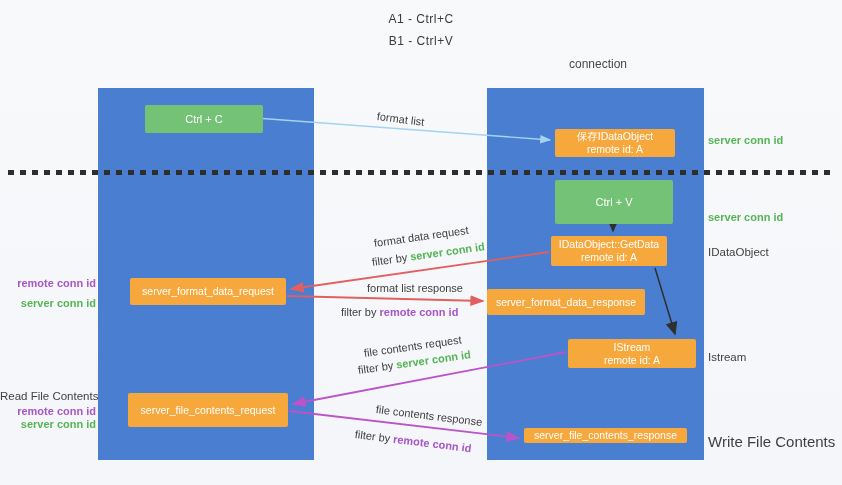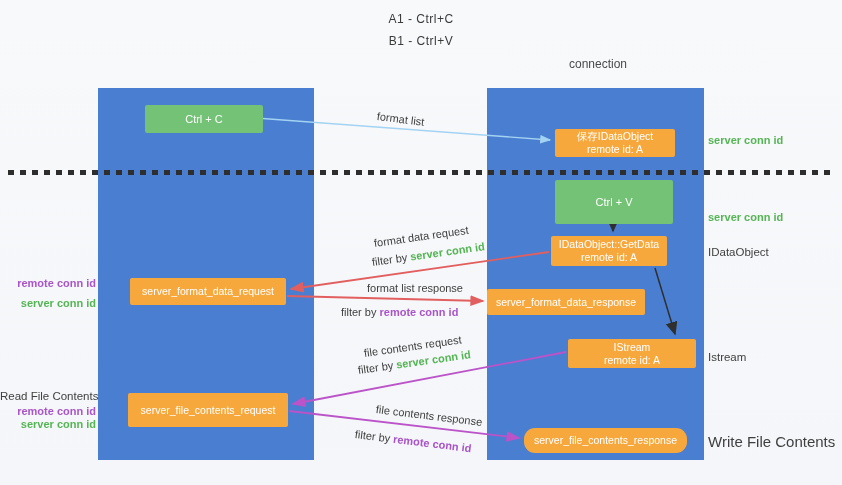--- a/index.html
+++ b/index.html
@@ -108,21 +108,21 @@
 
   <div class="box orange" style="left:568px; top:339px; width:128px; height:29px;">
     <span>IStream</span>
     <span>remote id: A</span>
   </div>
 
   <div class="box orange" style="left:128px; top:393px; width:160px; height:34px;">
     <span>server_file_contents_request</span>
   </div>
 
-  <div class="box orange" style="left:524px; top:428px; width:163px; height:25px;border-radius:11px;">
+  <div class="box orange" style="left:524px; top:428px; width:163px; height:15px;">
     <span>server_file_contents_response</span>
   </div>
 
   <div class="lbl" style="left:377px; top:110px; transform:rotate(7deg);">format list</div>
 
   <div class="lbl" style="left:374px; top:237px; transform:rotate(-8deg);">format data request</div>
   <div class="lbl" style="left:372px; top:256px; transform:rotate(-8deg);">
     <span>filter by </span><span class="green-t">server conn id</span>
   </div>
 

